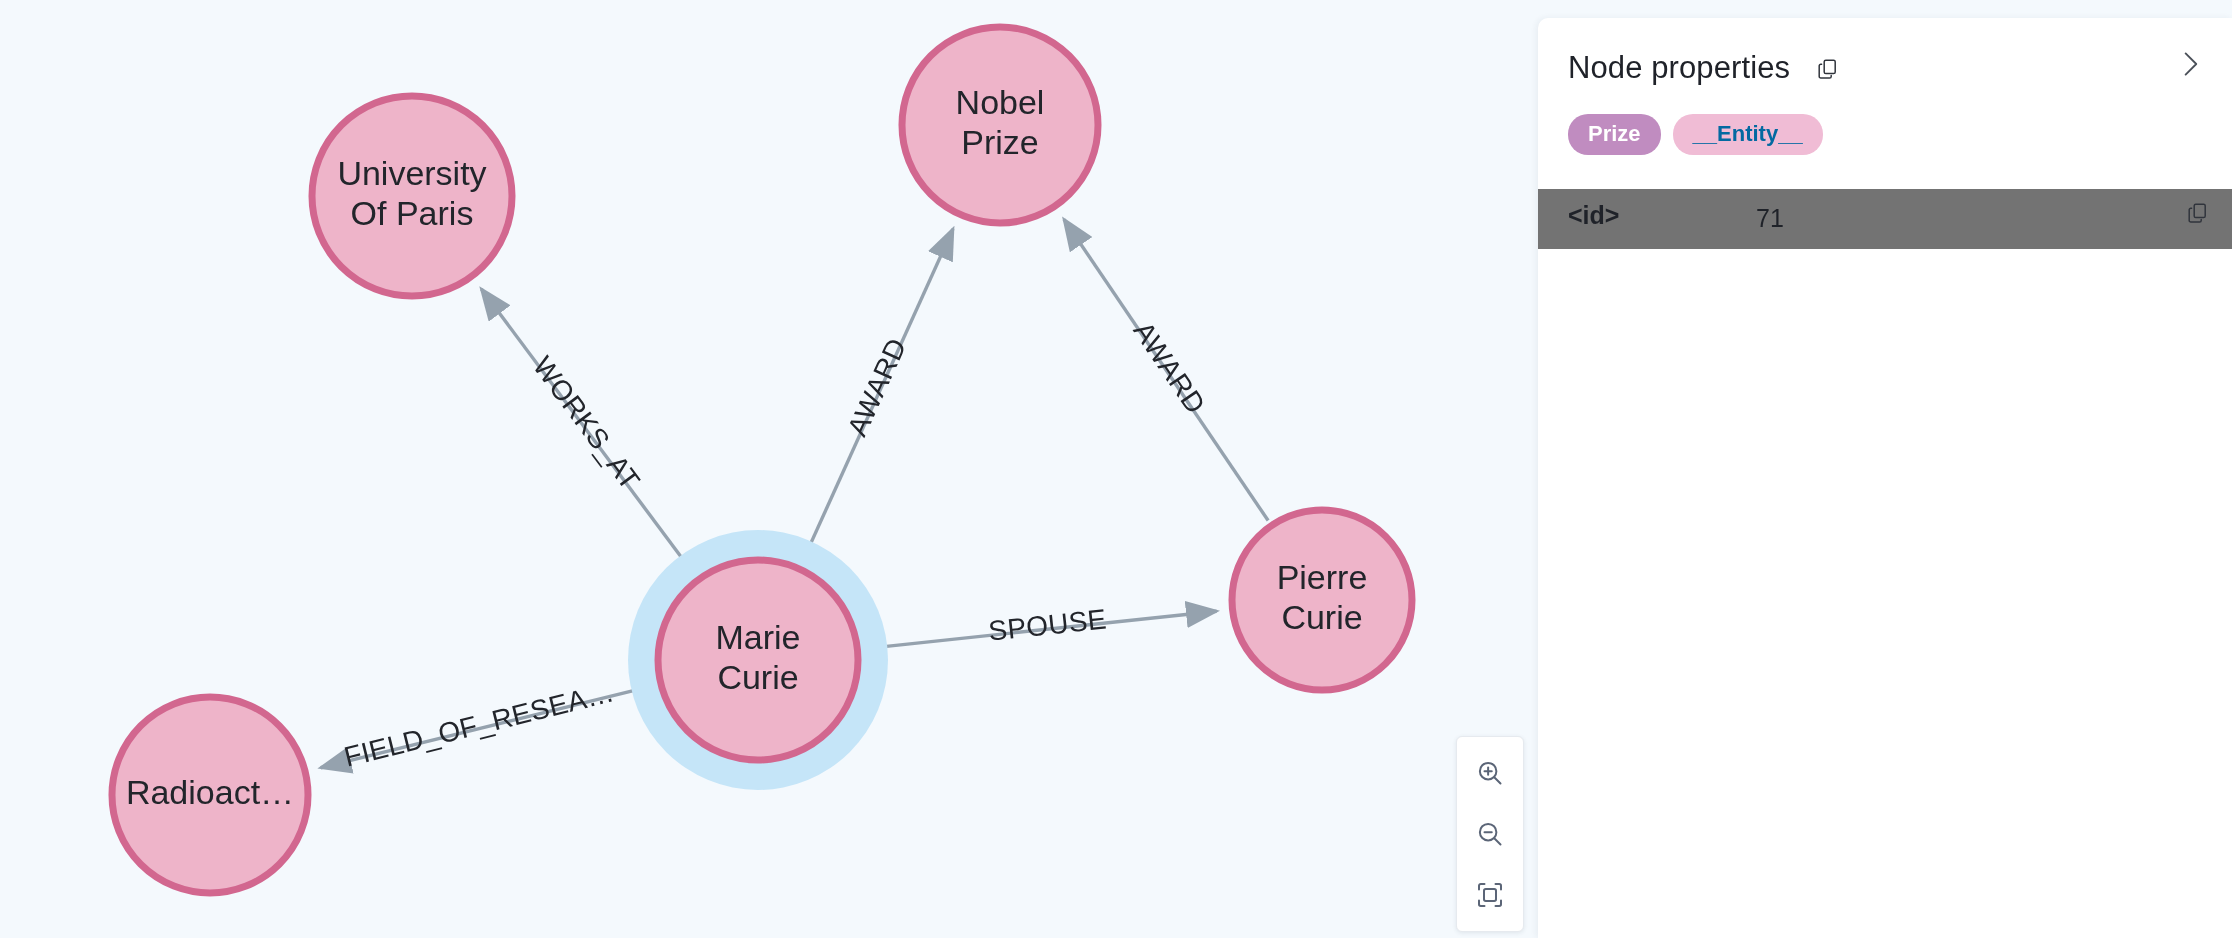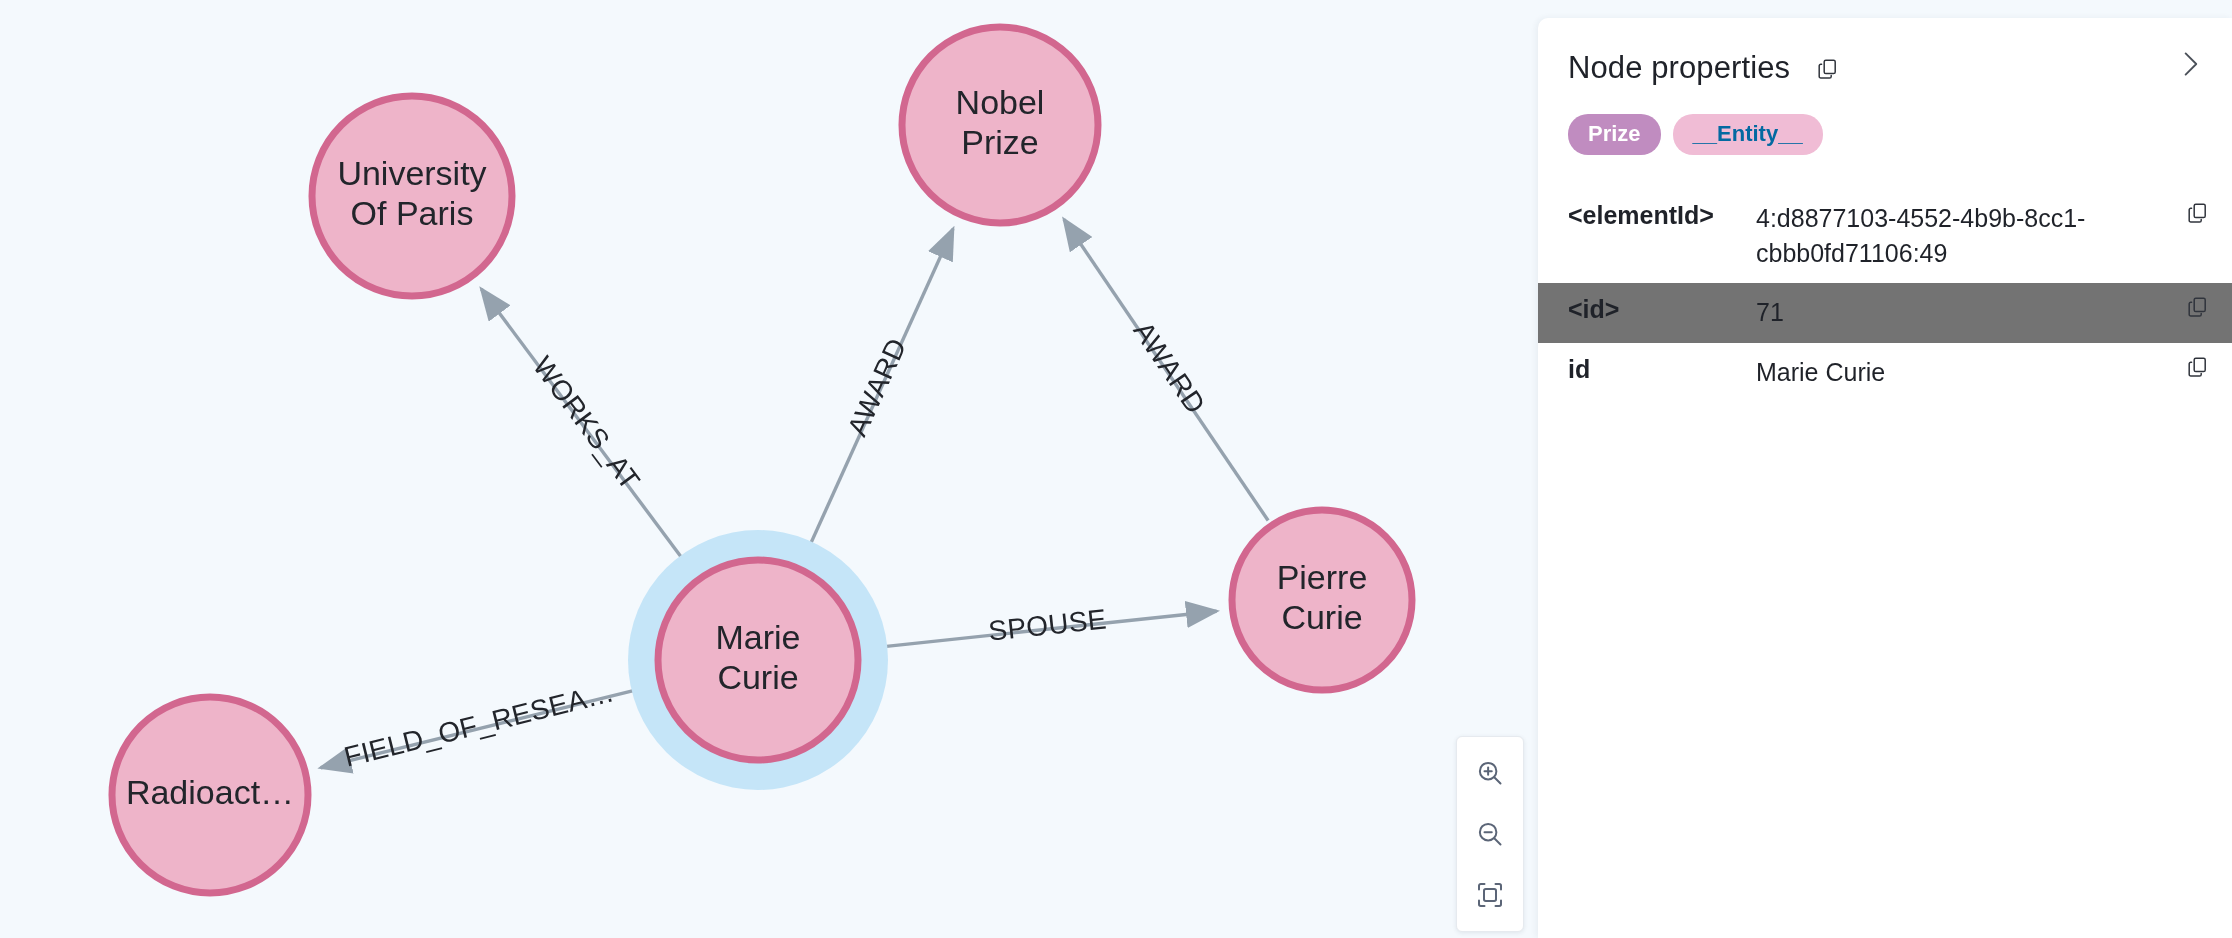--- a/index.html
+++ b/index.html
@@ -280,47 +280,27 @@
       </div>
     </div>
 
     <div class="chips-row" id="chips-row">
         <div class="chip chip-person">Prize</div>
         <div class="chip chip-entity">__Entity__</div>
       </div>
 
     <table class="props-table">
       <tbody id="props-tbody">
-          <tr>
-            <td class="key">&lt;elementId&gt;</td>
-            <td class="val">4:d8877103-4552-4b9b-8cc1-cbbb0fd71106:49</td>
-            <td class="act"><span class="copy-icon">
-                <svg width="24" height="24" viewBox="0 0 24 24" fill="none" stroke="#30343c" stroke-width="1.5" stroke-linecap="round" stroke-linejoin="round">
-                  <rect x="8.2" y="3.2" width="11" height="13.4" rx="1.6"></rect>
-                  <path d="M5.6 7.2 H4.8 a1.6 1.6 0 0 0 -1.6 1.6 V19.4 a1.6 1.6 0 0 0 1.6 1.6 H13.6 a1.6 1.6 0 0 0 1.6 -1.6 V18.6"></path>
-                </svg>
-              </span></td>
-          </tr>
           <tr class="row-alt">
             <td class="key">&lt;id&gt;</td>
             <td class="val">71</td>
             <td class="act"><span class="copy-icon">
                 <svg width="24" height="24" viewBox="0 0 24 24" fill="none" stroke="#30343c" stroke-width="1.5" stroke-linecap="round" stroke-linejoin="round">
                   <rect x="8.2" y="3.2" width="11" height="13.4" rx="1.6"></rect>
                   <path d="M5.6 7.2 H4.8 a1.6 1.6 0 0 0 -1.6 1.6 V19.4 a1.6 1.6 0 0 0 1.6 1.6 H13.6 a1.6 1.6 0 0 0 1.6 -1.6 V18.6"></path>
                 </svg>
               </span></td>
           </tr>
-          <tr>
-            <td class="key">id</td>
-            <td class="val">Marie Curie</td>
-            <td class="act"><span class="copy-icon">
-                <svg width="24" height="24" viewBox="0 0 24 24" fill="none" stroke="#30343c" stroke-width="1.5" stroke-linecap="round" stroke-linejoin="round">
-                  <rect x="8.2" y="3.2" width="11" height="13.4" rx="1.6"></rect>
-                  <path d="M5.6 7.2 H4.8 a1.6 1.6 0 0 0 -1.6 1.6 V19.4 a1.6 1.6 0 0 0 1.6 1.6 H13.6 a1.6 1.6 0 0 0 1.6 -1.6 V18.6"></path>
-                </svg>
-              </span></td>
-          </tr>
         </tbody>
     </table>
 
   </div>
 </div>
 
 </body></html>

